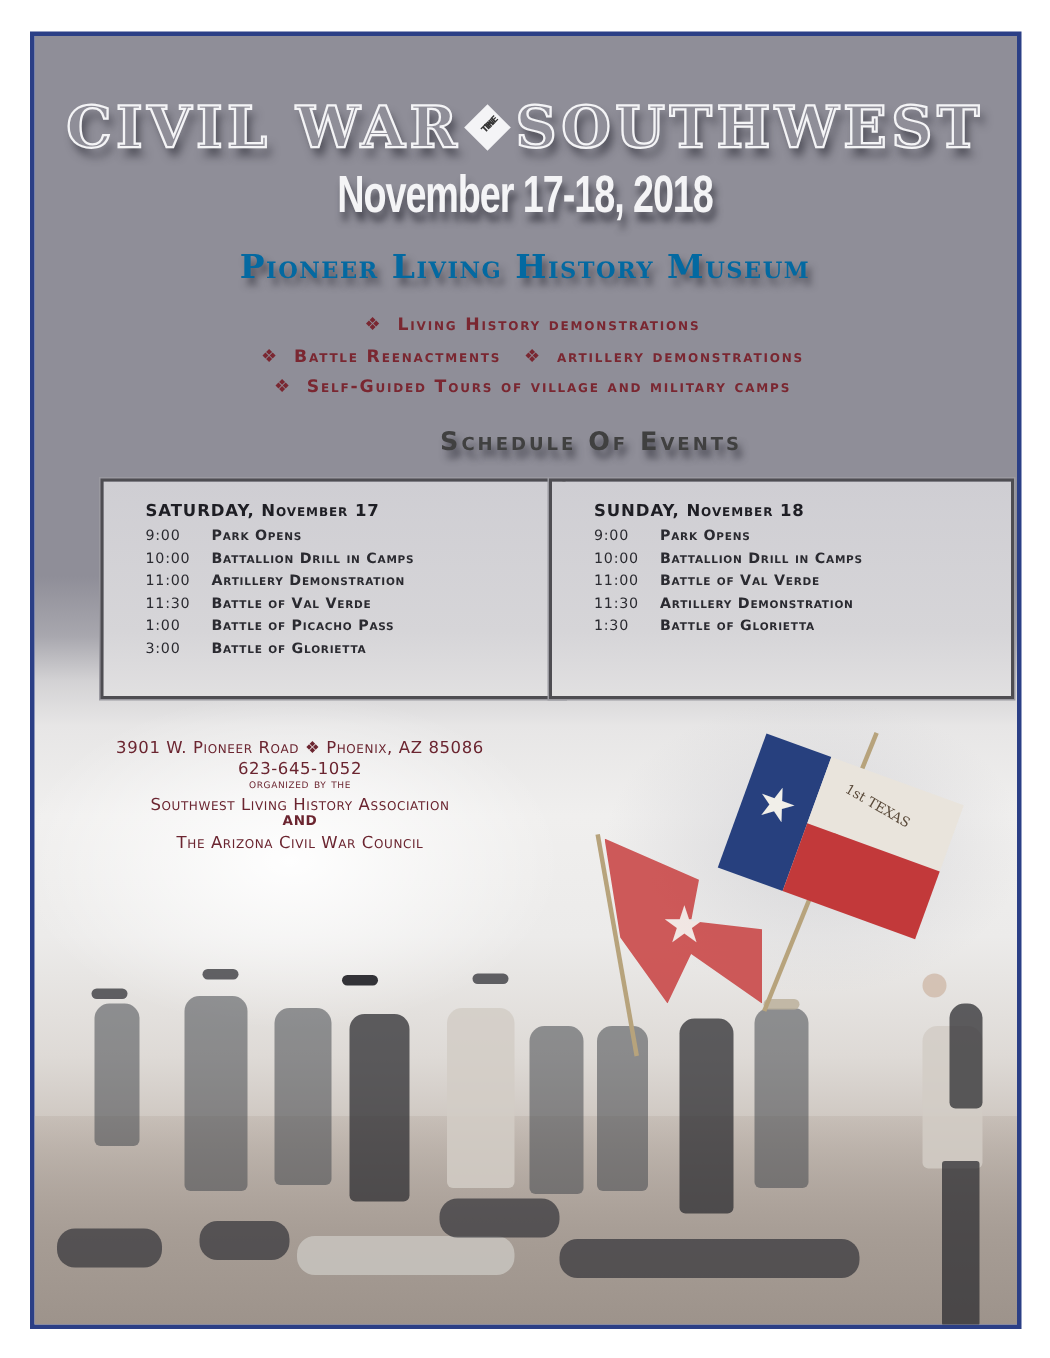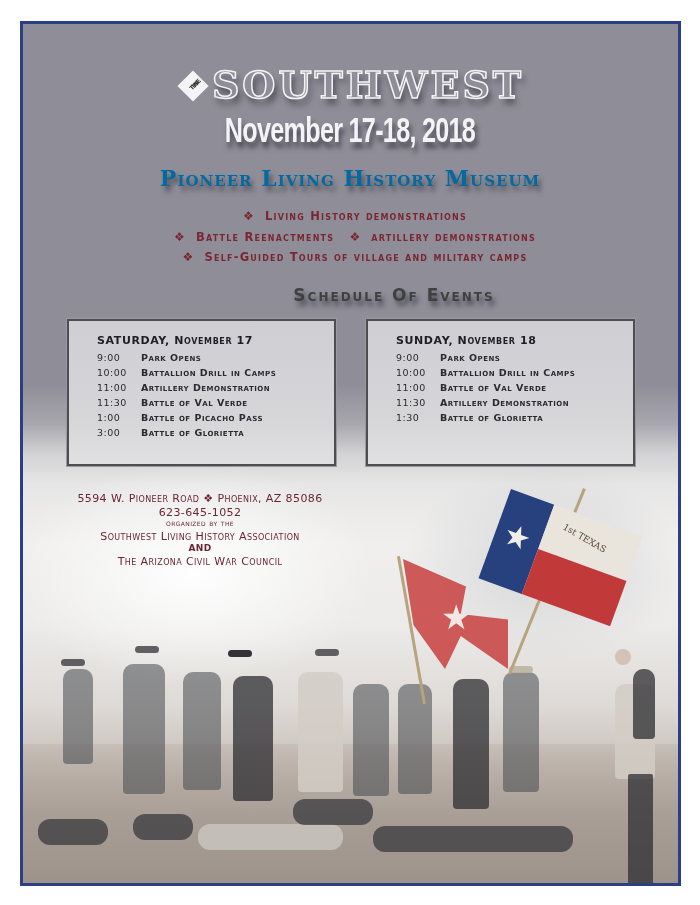--- a/index.html
+++ b/index.html
@@ -73,20 +73,21 @@
     .feat .bullet { color: #7a2731; margin: 0 10px; font-size: 12px; }
     .f1 { top: 209px; } .f2 { top: 230px; } .f3 { top: 250px; }
     .sched-title {
       top: 285px; font-family: "DejaVu Sans", sans-serif; font-weight: bold; font-size: 17px; letter-spacing: 2px;
       color: #404040; font-variant: small-caps; text-shadow: 3px 5px 5px rgba(40,40,50,0.7); padding-left: 44px;
     }
     .box {
       position: absolute; top: 319px; width: 265px; height: 143px; background: #cfced3;
       border: 2px solid #4e4d52; box-shadow: 0 0 0 1px #9a99a0;
       background: linear-gradient(to bottom, #cfced3, #d6d5d8 70%, #e1e0e1);
+      padding-left: 41px;
     }
     .box.sat { left: 67px; } .box.sun { left: 366px; }
     .box-head { position: absolute; left: 28px; top: 13px; font-family: "DejaVu Sans", sans-serif; font-weight: bold;
       font-size: 11px; color: #1e1e24; font-variant: small-caps; letter-spacing: 0.6px; }
     .rows { position: absolute; left: 28px; top: 31px; }
     .row { height: 15px; font-family: "DejaVu Sans", sans-serif; font-size: 9.5px; color: #2a2a30; font-variant: small-caps;
       letter-spacing: 0.5px; white-space: nowrap; }
     .row .t { display: inline-block; width: 44px; }
     .row .e { font-weight: bold; }
     .info {
@@ -138,21 +139,21 @@
       <div class="txt">1st TEXAS</div>
     </div>
     <div class="pole" style="left:400px;top:100px;height:150px;transform:rotate(-10deg);"></div>
     <div class="flag-red">
         <div class="star">★</div>
       </div>
   </div>
 </div>
 
 <div class="abs title">
-  <span class="diamond"><span><span>IN</span><br><span>THE</span></span></span><span>SOUTHWEST</span>
+  <span>CIVIL WAR</span><span class="diamond"><span><span>IN</span><br><span>THE</span></span></span><span>SOUTHWEST</span>
 </div>
 <div class="abs date">November 17-18, 2018</div>
 <div class="abs museum">Pioneer Living History Museum</div>
 
 <div class="abs feat f1">
   <span class="bullet">❖</span><span>Living History demonstrations</span>
 </div>
 <div class="abs feat f2">
   <span class="bullet">❖</span><span>Battle Reenactments</span>
   <span class="bullet">❖</span><span>artillery demonstrations</span>
@@ -180,21 +181,21 @@
   <div class="rows">
     <div class="row"><span class="t">9:00</span><span class="e">Park Opens</span></div>
     <div class="row"><span class="t">10:00</span><span class="e">Battallion Drill in Camps</span></div>
     <div class="row"><span class="t">11:00</span><span class="e">Battle of Val Verde</span></div>
     <div class="row"><span class="t">11:30</span><span class="e">Artillery Demonstration</span></div>
     <div class="row"><span class="t">1:30</span><span class="e">Battle of Glorietta</span></div>
   </div>
 </div>
 
 <div class="info i1">
-  <span>5594 W. Pioneer Road</span>
+  <span>3901 W. Pioneer Road</span>
   <span>❖</span>
   <span>Phoenix, AZ 85086</span>
 </div>
 <div class="info i2">623-645-1052</div>
 <div class="info i3">organized by the</div>
 <div class="info i4">Southwest Living History Association</div>
 <div class="info i5">AND</div>
 <div class="info i6">The Arizona Civil War Council</div>
 
 </body></html>

